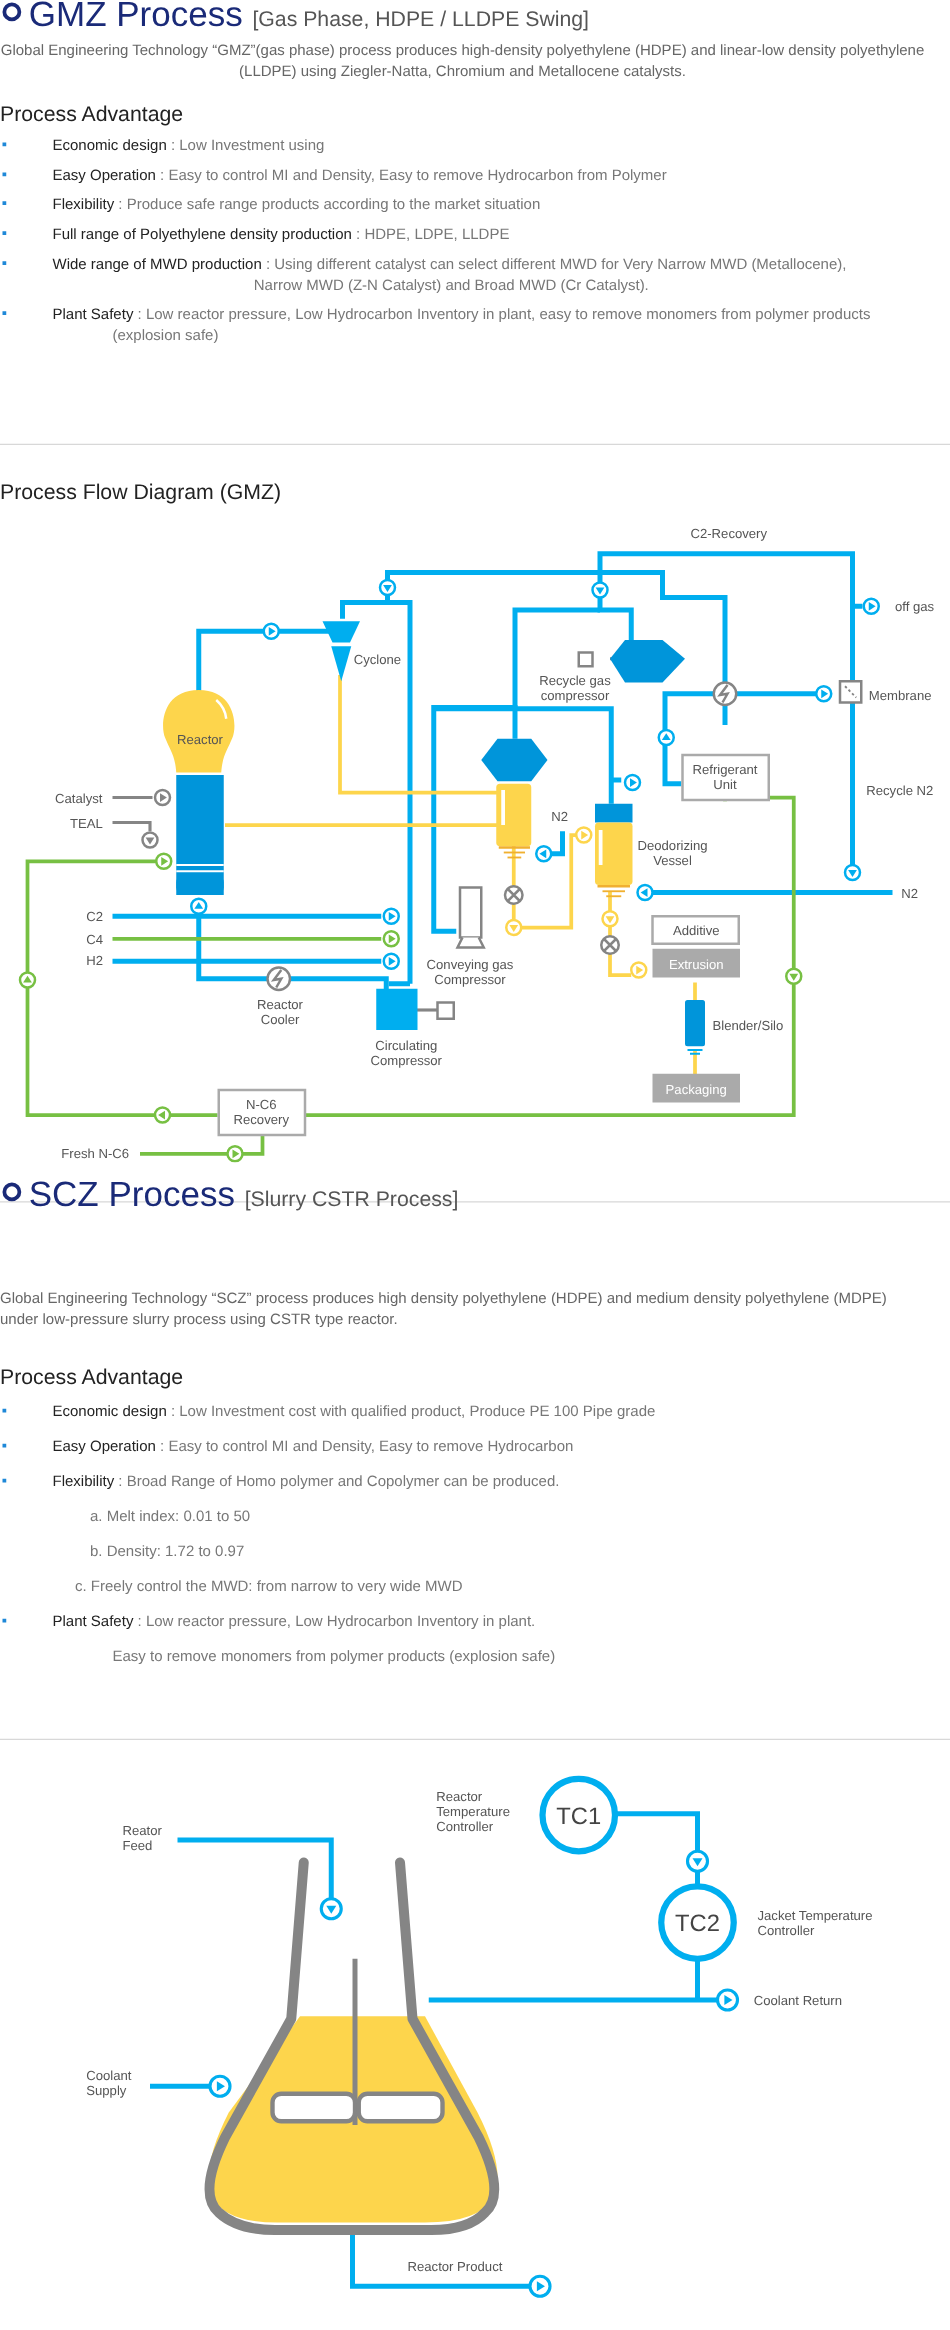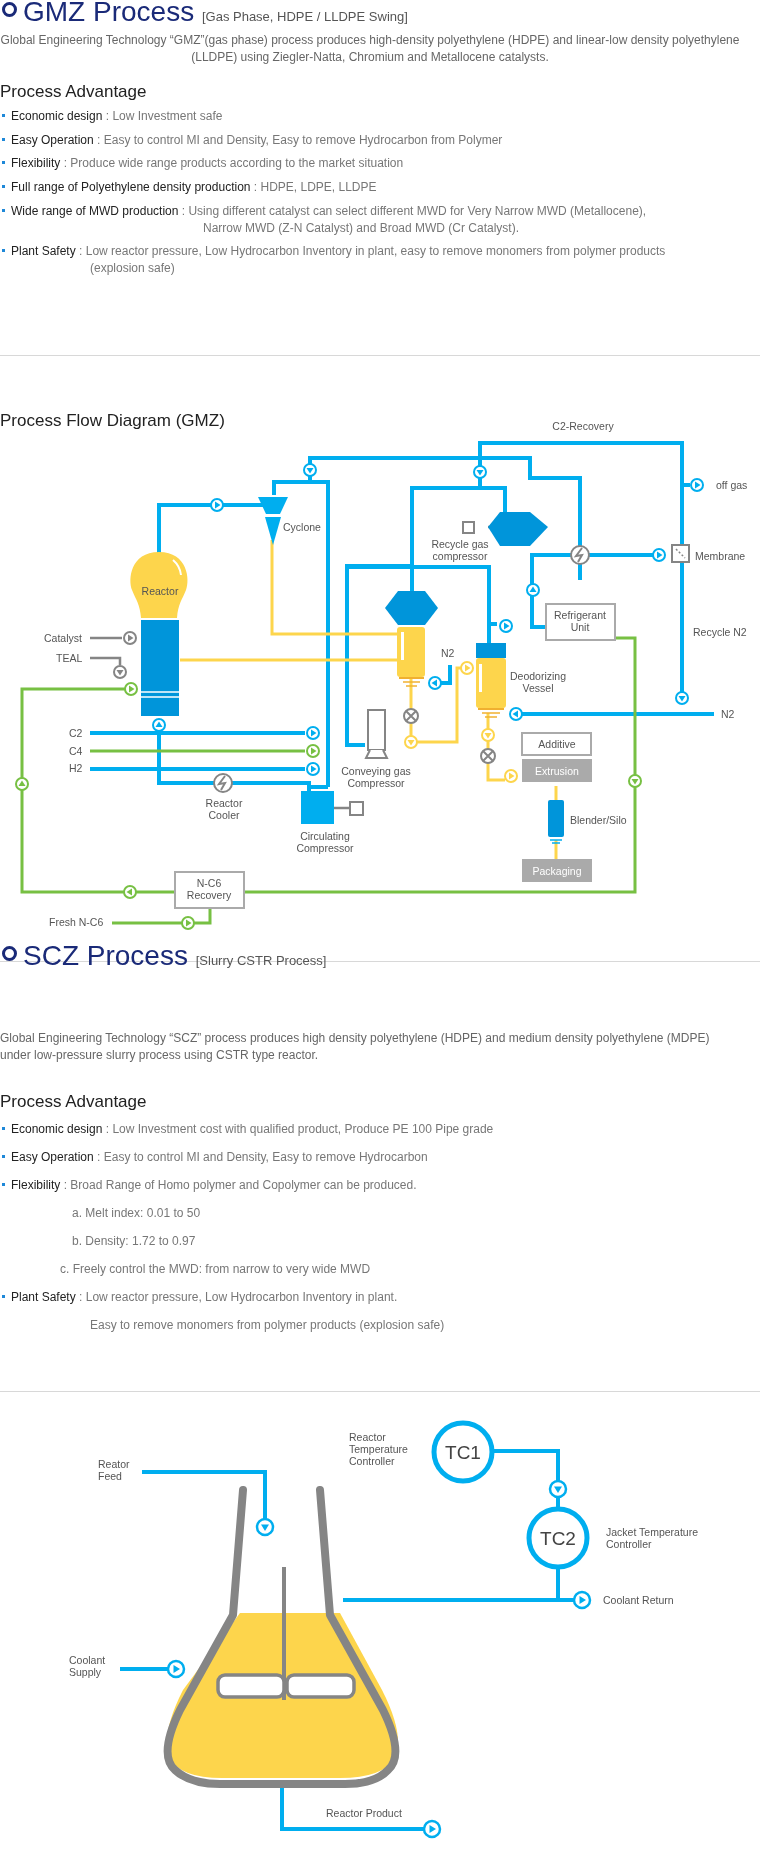--- a/index.html
+++ b/index.html
@@ -1,57 +1,57 @@
 <!DOCTYPE html>
 <html><head>
 <meta charset="utf-8">
 <style>
   html, body { margin: 0; padding: 0; background: #ffffff; }
   body { width: 760px; height: 1864px; position: relative; overflow: hidden;
          font-family: "Liberation Sans", sans-serif; color: #666; }
   .h1 { position: absolute; left: 0; font-size: 28px; color: #1a2a78; white-space: nowrap; }
   .h1 .bullet { display: inline-block; width: 9px; height: 9px; border: 3px solid #1a2a78; border-radius: 50%;
                 vertical-align: middle; margin: 0 6px 8px 2px; }
-  .h1 .sub { font-size: 13px; color: #555; }
+  .h1 .sub { font-size: 17px; color: #555; }
   .intro { position: absolute; left: 0; width: 740px; font-size: 12px; line-height: 17px; color: #666; }
   .h2 { position: absolute; left: 0; font-size: 17px; color: #222; }
   .adv { position: absolute; left: 0; font-size: 12px; color: #777; width: 740px; }
   .adv .row { position: absolute; left: 0; white-space: nowrap; }
   .adv .dot { display: inline-block; width: 3px; height: 3px; background: #1e88d8; vertical-align: middle; margin: 0 6px 3px 2px; }
-  .adv .k { color: #222; }
+  .adv .k { color: #222; margin-left: 31px; }
   .adv .cont { position: absolute; white-space: nowrap; }
   .hr { position: absolute; left: 0; width: 760px; height: 1px; background: #d8d8d8; }
   svg text { font-family: "Liberation Sans", sans-serif; }
   .lbl { font-size: 10.5px; fill: #555; }
   .lbl-c { font-size: 10.5px; fill: #555; text-anchor: middle; }
   .lbl-w { font-size: 10.5px; fill: #fff; text-anchor: middle; }
 </style>
 </head>
 <body>
 
 <div class="h1" style="top:-4px;">
   <span class="bullet"></span><span>GMZ Process</span>
   <span class="sub">[Gas Phase, HDPE / LLDPE Swing]</span>
 </div>
 <div class="intro" style="top:32px;text-align:center;">Global Engineering Technology “GMZ”(gas phase) process produces high-density polyethylene (HDPE) and linear-low density polyethylene (LLDPE)  using Ziegler-Natta, Chromium and Metallocene catalysts.</div>
 <div class="h2" style="top:82px;">Process Advantage</div>
 
 <div class="adv" style="top:0;">
-  <div class="row" style="top:109px;"><span class="dot"></span><span class="k">Economic design</span> : <span>Low Investment safe</span></div>
+  <div class="row" style="top:109px;"><span class="dot"></span><span class="k">Economic design</span> : <span>Low Investment using</span></div>
   <div class="row" style="top:133px;"><span class="dot"></span><span class="k">Easy Operation</span> : <span>Easy to control MI and Density, Easy to remove Hydrocarbon from Polymer</span></div>
-  <div class="row" style="top:156px;"><span class="dot"></span><span class="k">Flexibility</span> : <span>Produce wide range products according to the market situation</span></div>
+  <div class="row" style="top:156px;"><span class="dot"></span><span class="k">Flexibility</span> : <span>Produce safe range products according to the market situation</span></div>
   <div class="row" style="top:180px;"><span class="dot"></span><span class="k">Full range of Polyethylene density production</span> : <span>HDPE, LDPE, LLDPE</span></div>
   <div class="row" style="top:204px;"><span class="dot"></span><span class="k">Wide range of MWD production</span> : <span>Using different catalyst can select different MWD for Very Narrow MWD (Metallocene),</span></div>
   <div class="cont" style="top:221px; left:203px;">Narrow MWD (Z-N Catalyst) and Broad MWD (Cr Catalyst).</div>
   <div class="row" style="top:244px;"><span class="dot"></span><span class="k">Plant Safety</span> : <span>Low reactor pressure, Low Hydrocarbon Inventory in plant, easy to remove monomers from polymer products</span></div>
   <div class="cont" style="top:261px; left:90px;">(explosion safe)</div>
 </div>
 
 <div class="hr" style="top:355px;"></div>
-<div class="h2" style="top:384px;margin-top:27px;">Process Flow Diagram (GMZ)</div>
+<div class="h2" style="top:384px;">Process Flow Diagram (GMZ)</div>
 
 <svg width="760" height="520" viewBox="0 410 760 520" style="position:absolute; left:0; top:410px;">
   <defs>
     <g id="arrR">
         <circle r="6" fill="#fff" stroke-width="2"></circle>
         <path d="M-2,-3.5 L3.5,0 L-2,3.5 Z" stroke="none"></path>
       </g>
   </defs>
 
   <g fill="none" stroke="#00aeef" stroke-width="4">

